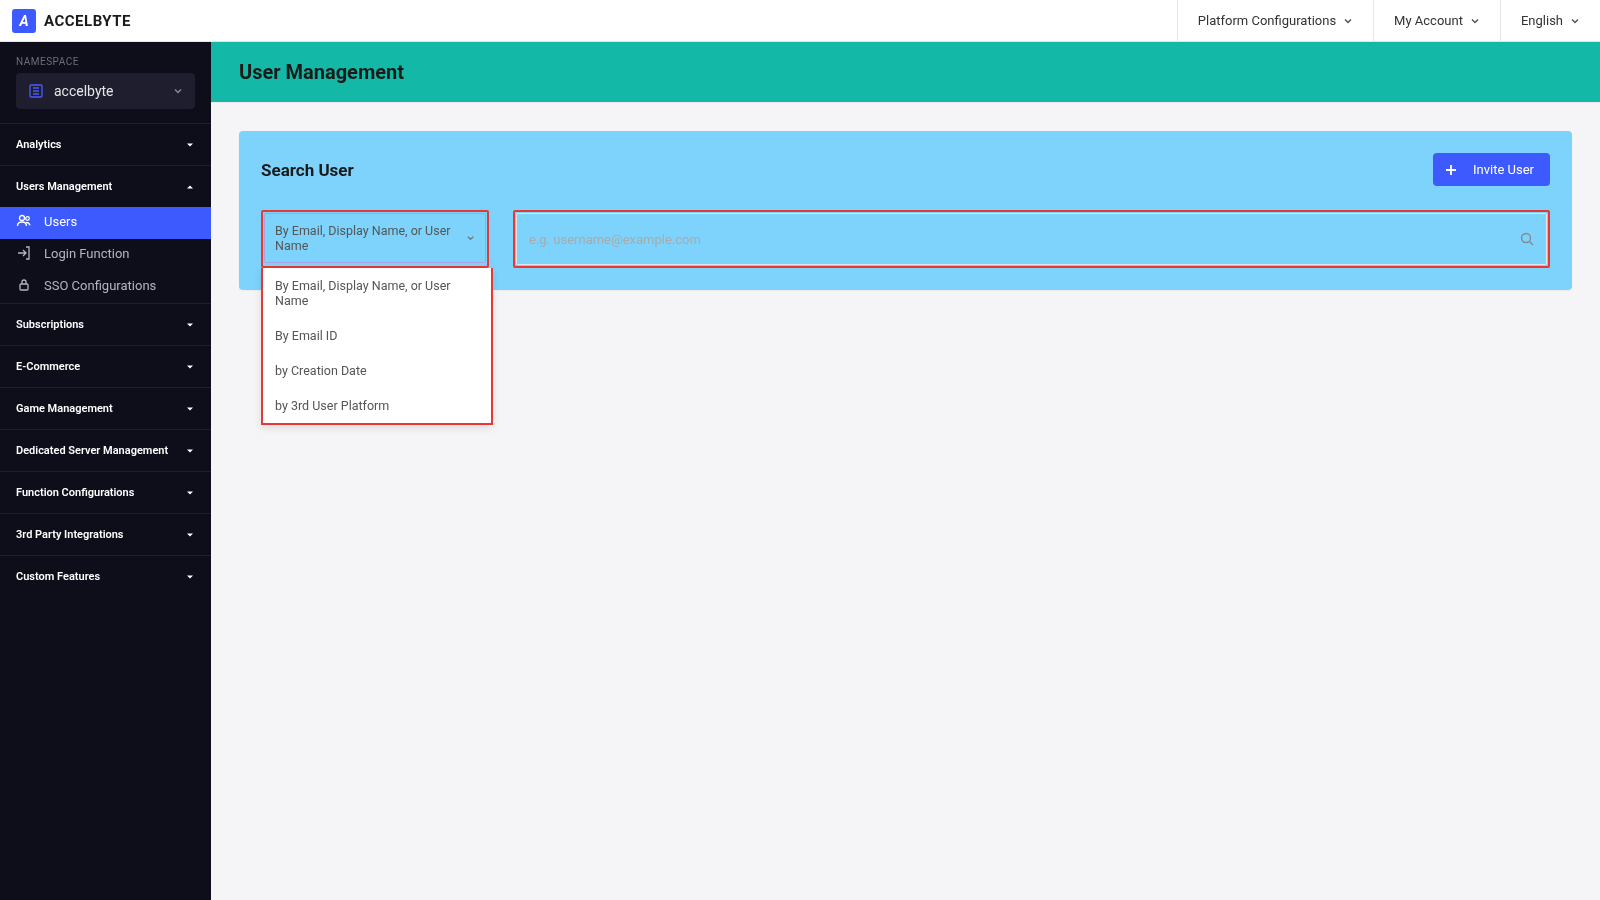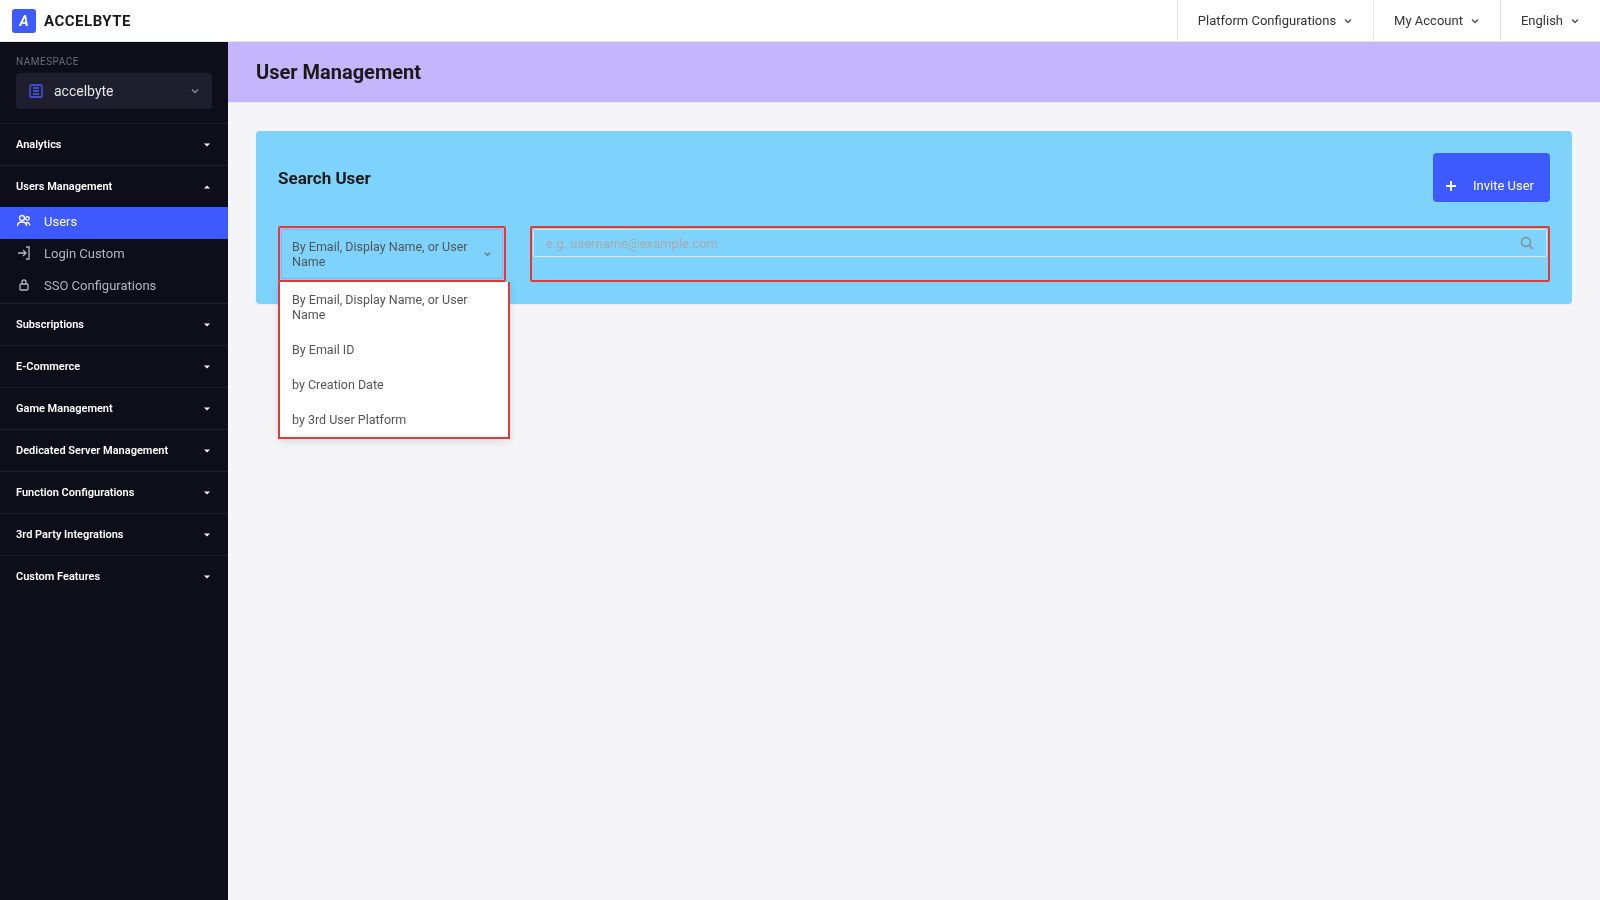--- a/index.html
+++ b/index.html
@@ -11,47 +11,47 @@
     .logo-icon { width: 24px; height: 24px; background: #3d5afe; border-radius: 3px; display: flex; align-items: center; justify-content: center; color: #fff; font-weight: bold; font-size: 14px; font-style: italic; }
     .logo-text { font-weight: 700; font-size: 15px; letter-spacing: 0.5px; color: #1a1a1a; }
     .top-nav { display: flex; height: 100%; }
     .top-nav-item { display: flex; align-items: center; gap: 7px; padding: 0 20px; border-left: 1px solid #e5e5e5; font-size: 13px; color: #333; cursor: pointer; }
     .chevron-svg { width: 10px; height: 10px; }
     
     
     .layout { display: flex; height: calc(100% - 42px); }
     
     
-    .sidebar { width: 228px; background: #0e0e1a; color: #fff; overflow-y: auto; flex-shrink: 0; }
+    .sidebar { width: 211px; background: #0e0e1a; color: #fff; overflow-y: auto; flex-shrink: 0; }
     .ns-label { font-size: 10px; letter-spacing: 0.5px; color: #6b6b7a; padding: 14px 16px 6px; }
     .ns-selector { margin: 0 16px 14px; background: #1e1e2e; border-radius: 4px; padding: 10px 12px; display: flex; align-items: center; gap: 10px; cursor: pointer; }
     .ns-icon { width: 16px; height: 16px; }
     .ns-name { flex: 1; font-size: 14px; color: #e5e5e5; }
     .section { border-top: 1px solid #1e1e2e; }
     .section-header { padding: 14px 16px; display: flex; align-items: center; justify-content: space-between; cursor: pointer; font-size: 11px; font-weight: 600; color: #fff; }
     .sub-item { padding: 6px 16px 10px 16px; display: flex; align-items: flex-end; gap: 12px; cursor: pointer; font-size: 13px; color: #b5b5c0; }
     .sub-item.active { background: #3d5afe; color: #fff; }
     .sub-icon { width: 16px; height: 16px; flex-shrink: 0; }
     
     
     .main { flex: 1; background: #f5f5f7; overflow-y: auto; }
-    .page-header { background: #c4b5fd; padding: 18px 28px; border-bottom: 1px solid #eaeaea; }
+    .page-header { background: #14b8a6; padding: 18px 28px; border-bottom: 1px solid #eaeaea; }
     .page-title { font-size: 20px; font-weight: 700; color: #1a1a1a; }
     .content-wrap { padding: 28px; }
     .card { background: #7dd3fc; border-radius: 4px; padding: 22px; box-shadow: 0 1px 2px rgba(0,0,0,0.04); position: relative; }
     .card-head { display: flex; align-items: center; justify-content: space-between; margin-bottom: 24px; }
     .card-title { font-size: 17px; font-weight: 700; color: #1a1a1a; }
-    .invite-btn { background: #3d5afe; color: #fff; border: none; border-radius: 4px; padding: 25px 16px 9px 12px; font-size: 13px; cursor: pointer; display: flex; align-items: center; gap: 16px; }
+    .invite-btn { background: #3d5afe; color: #fff; border: none; border-radius: 4px; padding: 9px 16px 9px 12px; font-size: 13px; cursor: pointer; display: flex; align-items: center; gap: 16px; }
     .plus-svg { width: 12px; height: 12px; }
     
     .search-row { display: flex; gap: 24px; position: relative; }
     .filter-dd { width: 228px; border: 2px solid #e53935; border-radius: 2px; padding: 1px; }
     .filter-inner { border: 1px solid #a5a5e5; border-radius: 2px; padding: 9px 10px; display: flex; align-items: center; justify-content: space-between; cursor: pointer; font-size: 12.5px; color: #555; }
     .search-field-wrap { flex: 1; border: 2px solid #e53935; border-radius: 2px; padding: 1px; }
-    .search-inner { border: 1px solid #e5e5e5; border-radius: 2px; padding: 0 12px; display: flex; align-items: center; height: 28px; }
+    .search-inner { border: 1px solid #e5e5e5; border-radius: 2px; padding: 0 12px; display: flex; align-items: center; height: 52px; }
     .search-input { flex: 1; border: none; outline: none; font-size: 13px; color: #333; background: transparent; }
     .search-input::placeholder { color: #aaa; }
     .search-ic { width: 14px; height: 14px; color: #888; }
     
     .dropdown-list { position: absolute; top: 100%; left: 0; width: 232px; background: #fff; border: 2px solid #e53935; border-top: none; box-shadow: 0 3px 8px rgba(0,0,0,0.1); z-index: 10; }
     .dd-item { padding: 10px 12px; font-size: 12.5px; color: #555; cursor: pointer; }
   </style>
 </head>
 <body>
 
@@ -119,21 +119,21 @@
             <path d="M1.5 13c0-2.5 2-4 4.5-4s4.5 1.5 4.5 4"></path>
             <circle cx="11.5" cy="5.5" r="1.8"></circle>
             <path d="M10 9.3c1.8 0 3.5 1 4 3"></path>
           </svg>
         <span>Users</span>
       </div>
       <div class="sub-item">
         <svg class="sub-icon" viewBox="0 0 16 16" fill="none" stroke="#b5b5c0" stroke-width="1.3">
             <path d="M10 2h3v12h-3M2 8h8M7 5l3 3-3 3"></path>
           </svg>
-        <span>Login Custom</span>
+        <span>Login Function</span>
       </div>
       <div class="sub-item">
         <svg class="sub-icon" viewBox="0 0 16 16" fill="none" stroke="#b5b5c0" stroke-width="1.3">
             <rect x="4" y="7" width="8" height="6" rx="1"></rect>
             <path d="M6 7V5a2 2 0 0 1 4 0v2"></path>
           </svg>
         <span>SSO Configurations</span>
       </div>
     </div>
 

